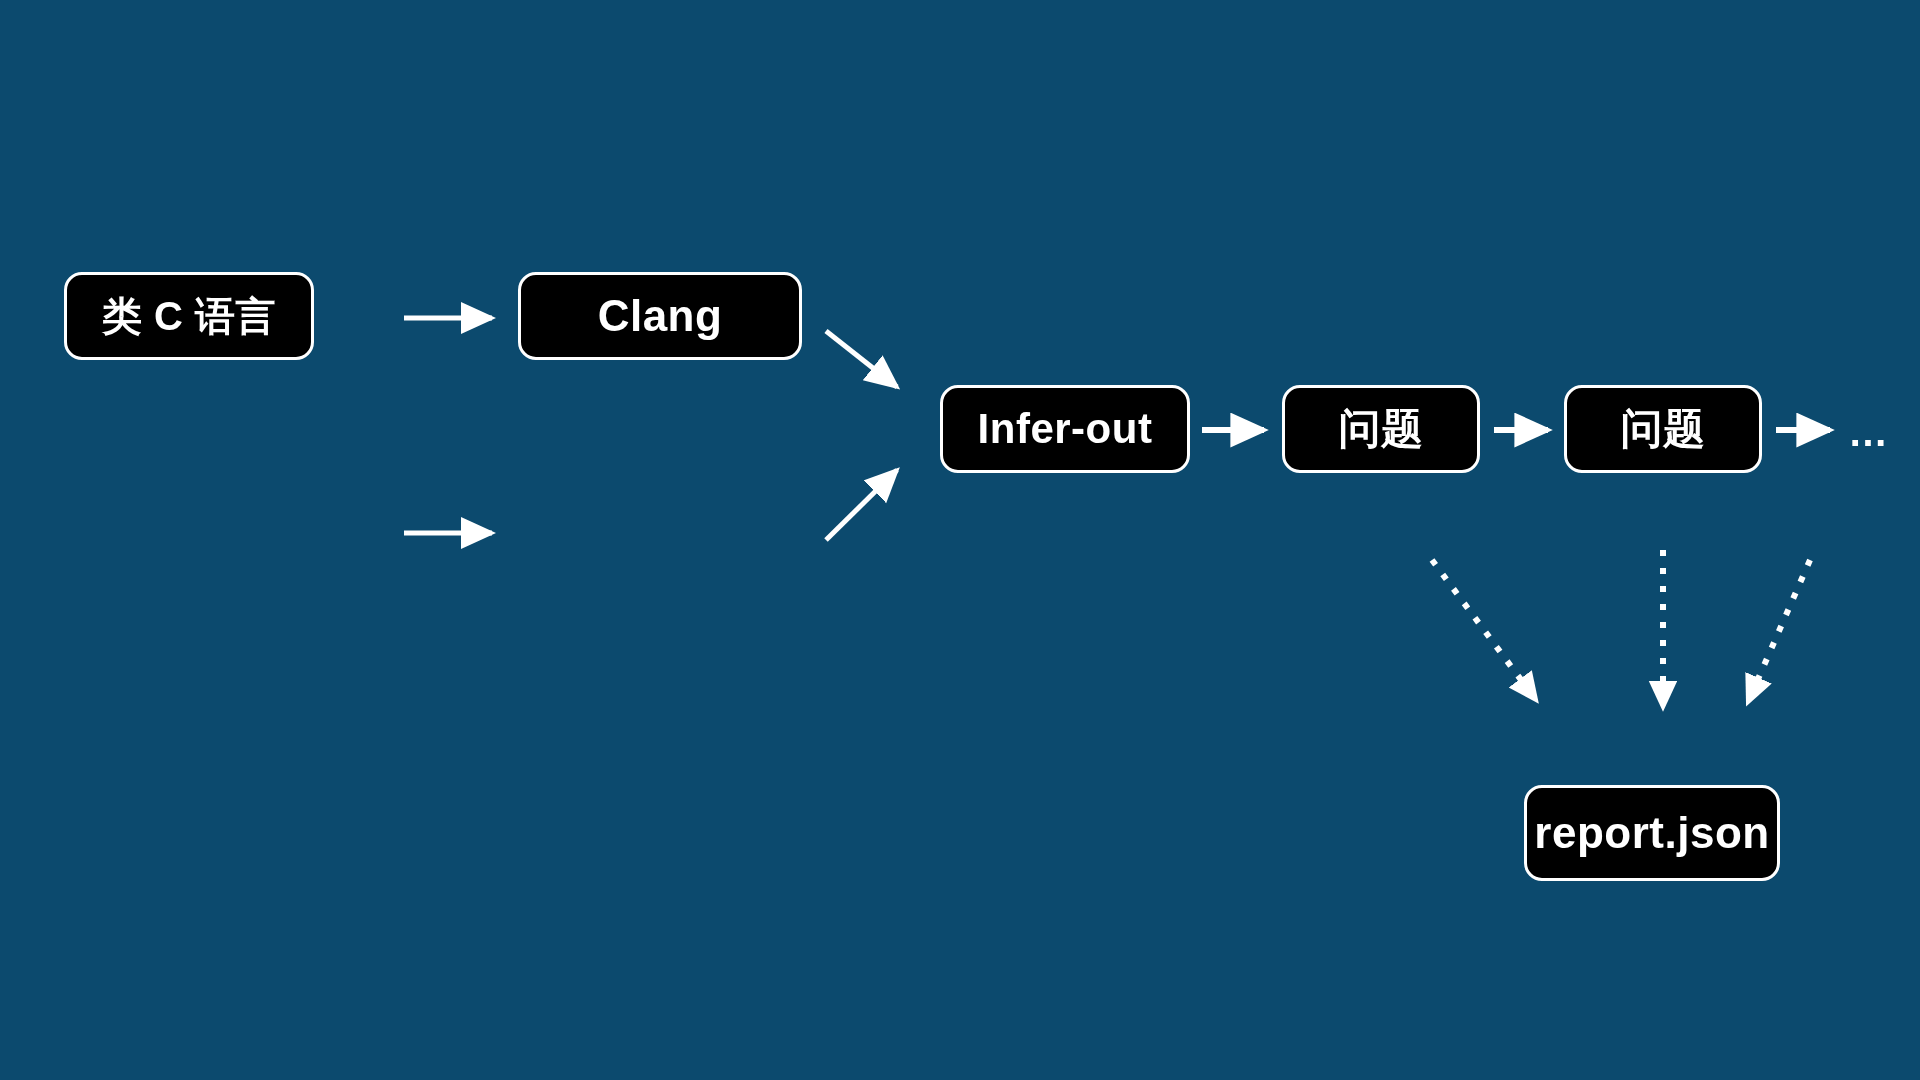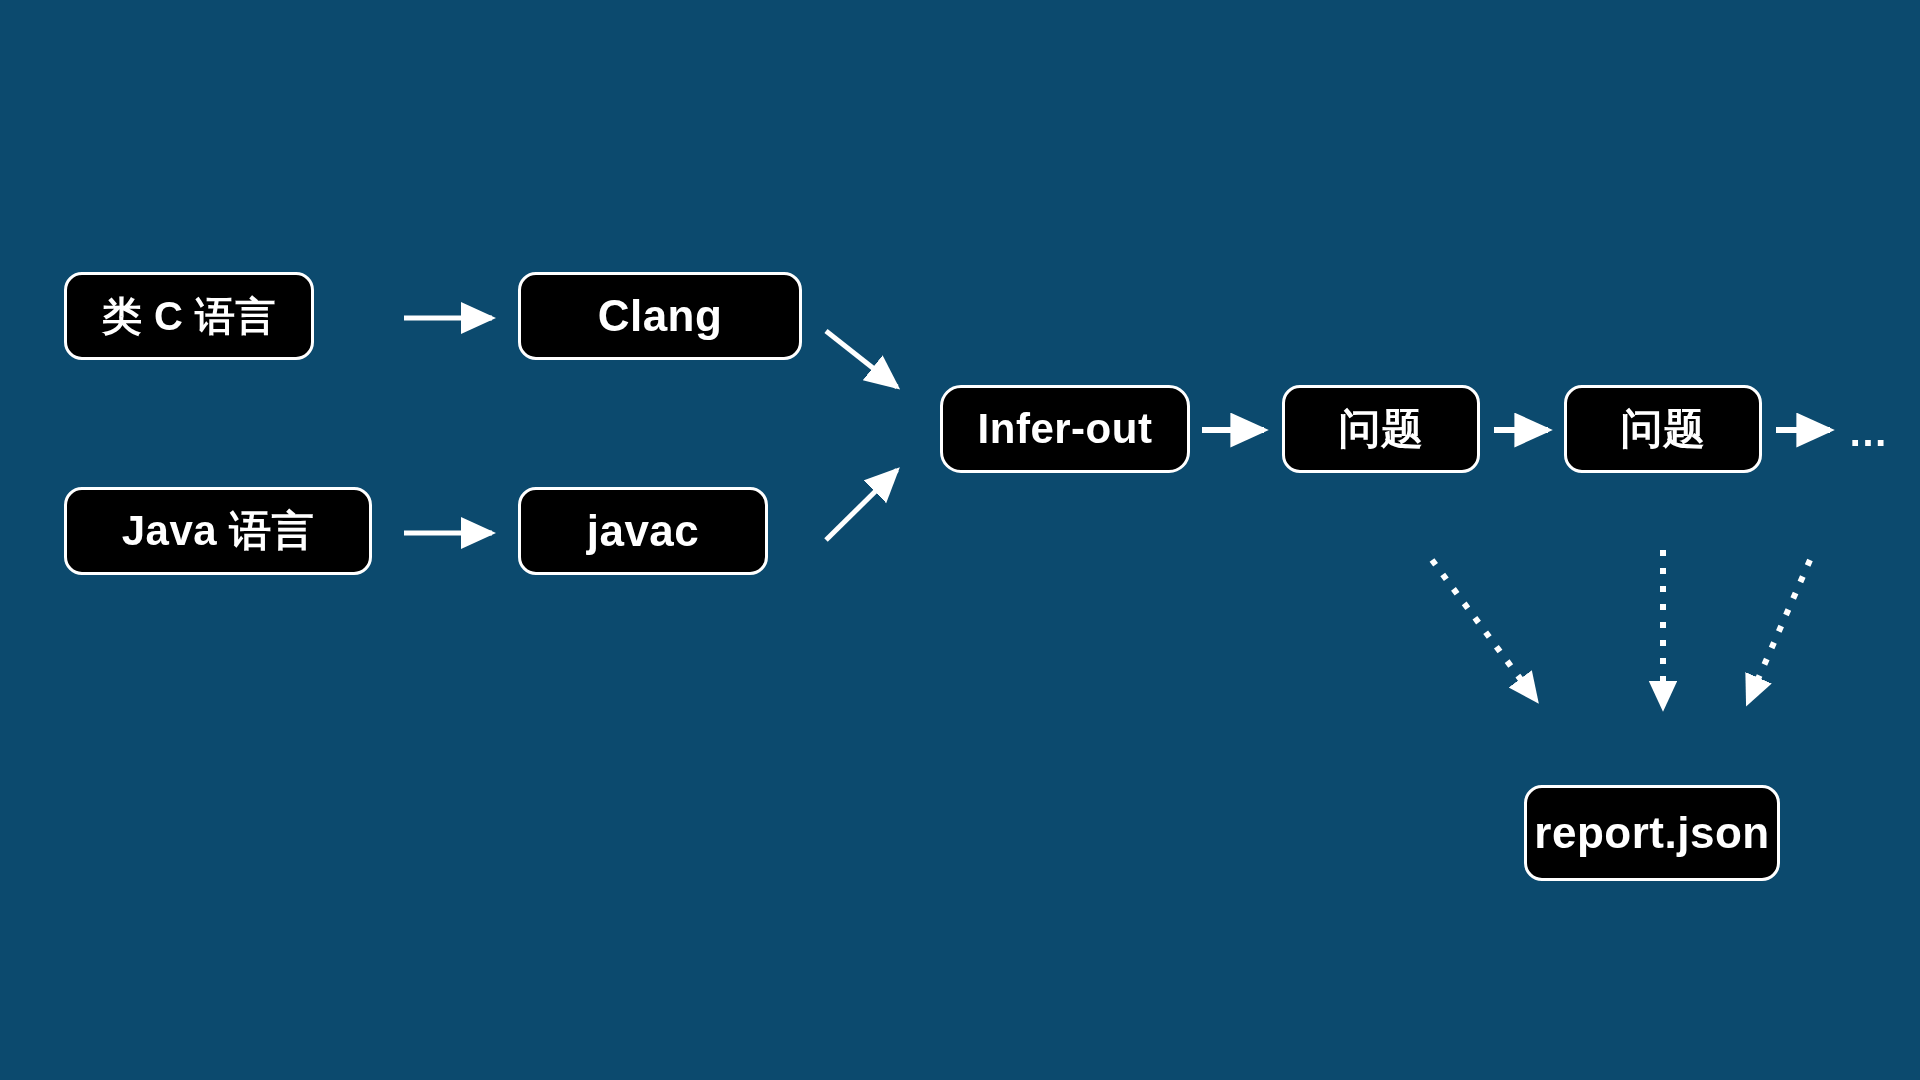--- a/index.html
+++ b/index.html
@@ -114,29 +114,23 @@
   </svg>
 
   <div class="node" style="left:64px; top:272px; width:250px; height:88px; font-size:40px;">
     <span class="node-label">类 C 语言</span>
   </div>
 
   <div class="node" style="left:518px; top:272px; width:284px; height:88px; font-size:44px;">
     <span class="node-label">Clang</span>
   </div>
 
-  <div class="node" style="left:64px; top:487px; width:308px; height:88px; font-size:42px;">
-    <span class="node-label">Java 语言</span>
-  </div>
 
-  <div class="node" style="left:518px; top:487px; width:250px; height:88px; font-size:44px;">
-    <span class="node-label">javac</span>
-  </div>
 
-  <div class="node" style="left:940px; top:385px; width:250px; height:88px; font-size:42px;border-radius:21px;">
+  <div class="node" style="left:940px; top:385px; width:250px; height:88px; font-size:42px;">
     <span class="node-label">Infer-out</span>
   </div>
 
   <div class="node" style="left:1282px; top:385px; width:198px; height:88px; font-size:42px;">
     <span class="node-label">问题</span>
   </div>
 
   <div class="node" style="left:1564px; top:385px; width:198px; height:88px; font-size:42px;">
     <span class="node-label">问题</span>
   </div>

